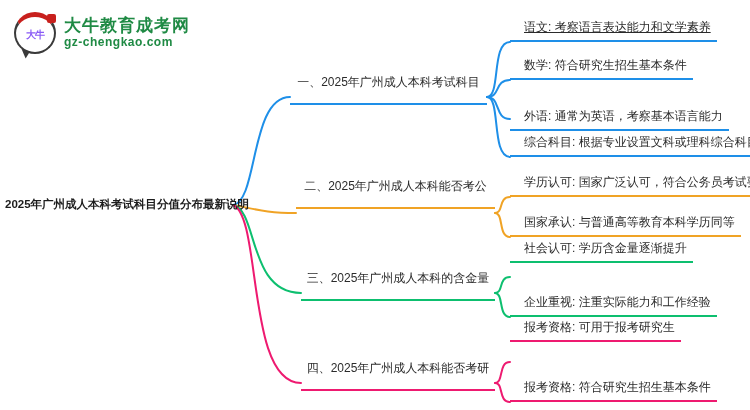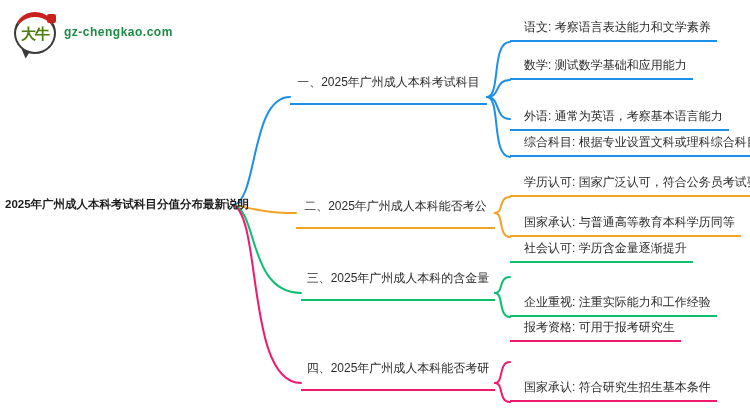--- a/index.html
+++ b/index.html
@@ -10,21 +10,21 @@
   }
   
   .logo{position:absolute;left:14px;top:12px;display:flex;align-items:center;gap:8px;}
   .logo-badge{
     position:relative;width:42px;height:42px;border-radius:50%;
     background:#ffffff;border:2px solid #3a3a3a;border-top:5px solid #c8201d;
     display:flex;align-items:center;justify-content:center;box-sizing:border-box;
   }
   .logo-badge .han{
     font-family:"Liberation Serif","DejaVu Serif",serif;
-    font-weight:bold;font-size:15px;color:#4d7c0f;line-height:1;letter-spacing:-1px;
+    font-weight:bold;font-size:10px;color:#8b5cf6;line-height:1;letter-spacing:-1px;
   }
   .logo-seal{
     position:absolute;right:-2px;top:-3px;width:9px;height:9px;background:#c8201d;border-radius:2px;
   }
   .logo-tail{
     position:absolute;left:4px;bottom:-6px;width:0;height:0;
     border-left:7px solid transparent;border-right:2px solid transparent;
     border-top:8px solid #3a3a3a;transform:rotate(18deg);
   }
   .brand{display:flex;flex-direction:column;line-height:1.15;}
@@ -34,25 +34,25 @@
   .node{position:absolute;white-space:nowrap;color:#2b2b2b;box-sizing:border-box;}
   .root{left:5px;top:197px;font-size:11.5px;font-weight:bold;color:#1c1c1c;}
   .branch{font-size:12px;line-height:17px;padding-bottom:12px;border-bottom:2px solid;text-align:center;}
   .leaf{font-size:12px;line-height:16px;padding:0 6px 5px 14px;border-bottom:2px solid;}
   .c-blue{border-color:#1e8fe8;}
   .c-orange{border-color:#f0a325;}
   .c-green{border-color:#0dbf6f;}
   .c-pink{border-color:#ee1a70;}
   
   #b0{left:290px;top:74px;width:197px;}
-  #b1{left:296px;top:198px;width:199px;}
+  #b1{left:296px;top:178px;width:199px;}
   #b2{left:301px;top:270px;width:194px;}
   #b3{left:301px;top:360px;width:194px;}
   
-  #b0c0{left:510px;top:19px;}
+  #b0c0{left:510px;top:19px;text-decoration:underline;}
   #b0c1{left:510px;top:57px;}
   #b0c2{left:510px;top:108px;}
   #b0c3{left:510px;top:134px;}
   #b1c0{left:510px;top:174px;}
   #b1c1{left:510px;top:214px;}
   #b2c0{left:510px;top:240px;}
   #b2c1{left:510px;top:294px;}
   #b3c0{left:510px;top:319px;}
   #b3c1{left:510px;top:379px;}
   svg.wires{position:absolute;left:0;top:0;pointer-events:none;}
@@ -84,36 +84,37 @@
   </g>
 </svg>
 
 <div class="logo">
   <div class="logo-badge">
     <span class="han">大牛</span>
     <span class="logo-seal"></span>
     <span class="logo-tail"></span>
   </div>
   <div class="brand">
+    <span class="brand-name">大牛教育成考网</span>
     <span class="brand-url">gz-chengkao.com</span>
   </div>
 </div>
 
 <div class="node root">2025年广州成人本科考试科目分值分布最新说明</div>
 
 <div id="b0" class="node branch c-blue">一、2025年广州成人本科考试科目</div>
 <div id="b1" class="node branch c-orange">二、2025年广州成人本科能否考公</div>
 <div id="b2" class="node branch c-green">三、2025年广州成人本科的含金量</div>
 <div id="b3" class="node branch c-pink">四、2025年广州成人本科能否考研</div>
 
 <div id="b0c0" class="node leaf c-blue">语文: 考察语言表达能力和文学素养</div>
-<div id="b0c1" class="node leaf c-blue">数学: 测试数学基础和应用能力</div>
+<div id="b0c1" class="node leaf c-blue">数学: 符合研究生招生基本条件</div>
 <div id="b0c2" class="node leaf c-blue">外语: 通常为英语，考察基本语言能力</div>
 <div id="b0c3" class="node leaf c-blue">综合科目: 根据专业设置文科或理科综合科目</div>
 
 <div id="b1c0" class="node leaf c-orange">学历认可: 国家广泛认可，符合公务员考试要求</div>
 <div id="b1c1" class="node leaf c-orange">国家承认: 与普通高等教育本科学历同等</div>
 
 <div id="b2c0" class="node leaf c-green">社会认可: 学历含金量逐渐提升</div>
 <div id="b2c1" class="node leaf c-green">企业重视: 注重实际能力和工作经验</div>
 
 <div id="b3c0" class="node leaf c-pink">报考资格: 可用于报考研究生</div>
-<div id="b3c1" class="node leaf c-pink">国家承认: 符合研究生招生基本条件</div>
+<div id="b3c1" class="node leaf c-pink">报考资格: 符合研究生招生基本条件</div>
 
 </body></html>

